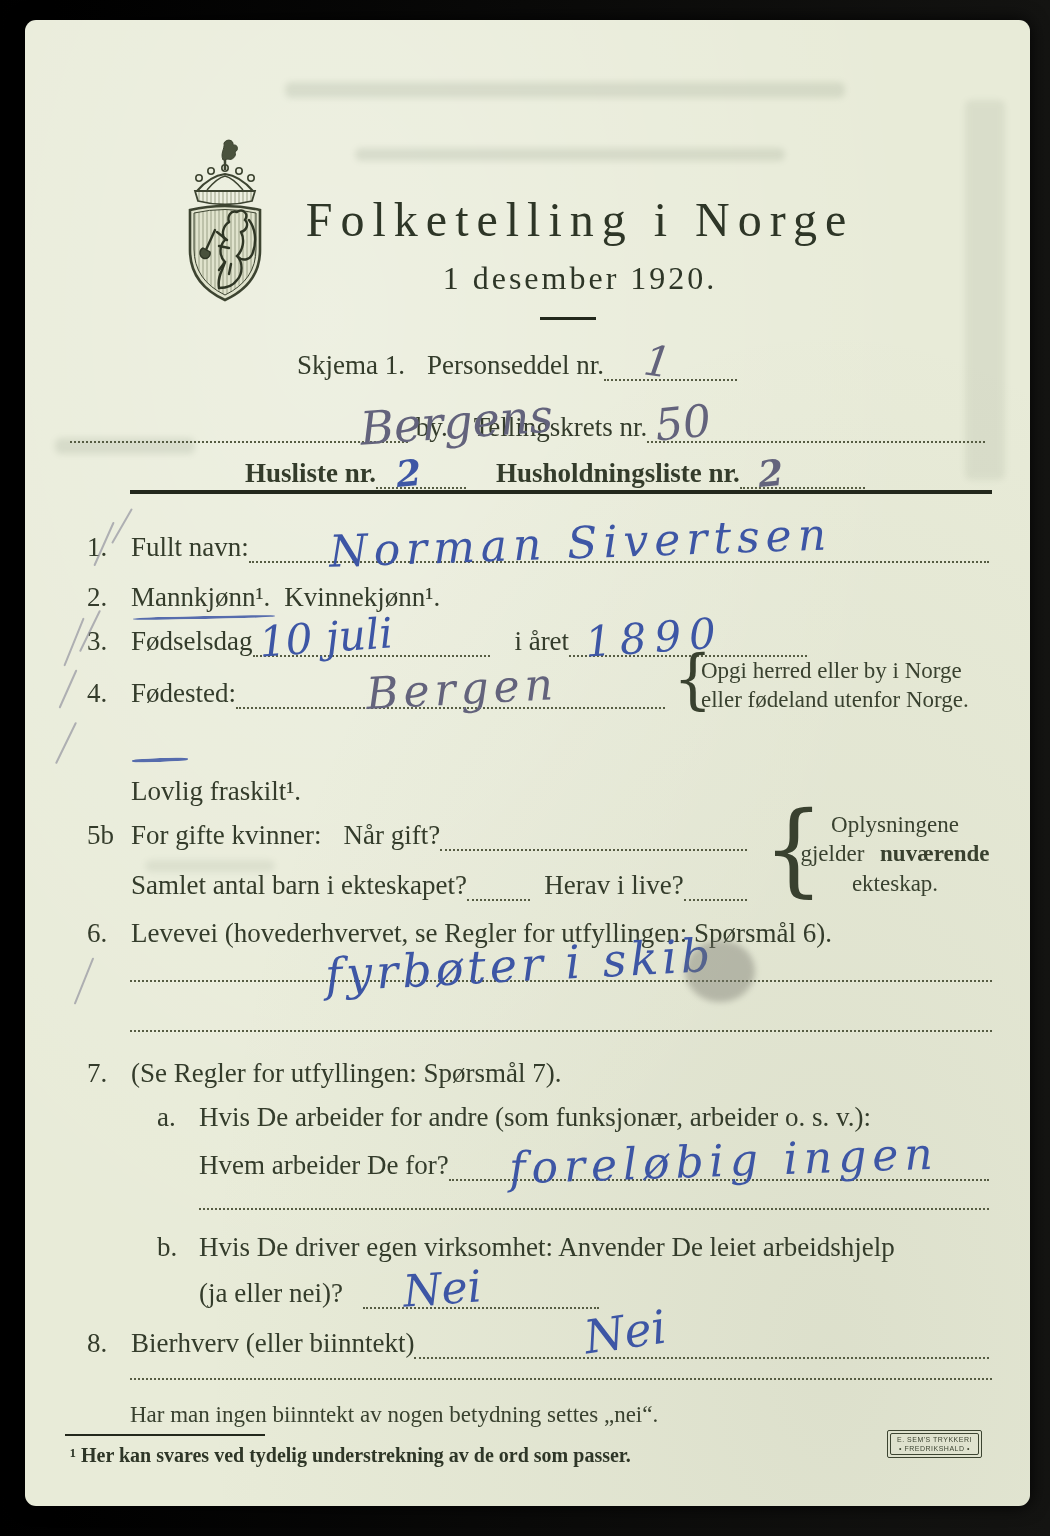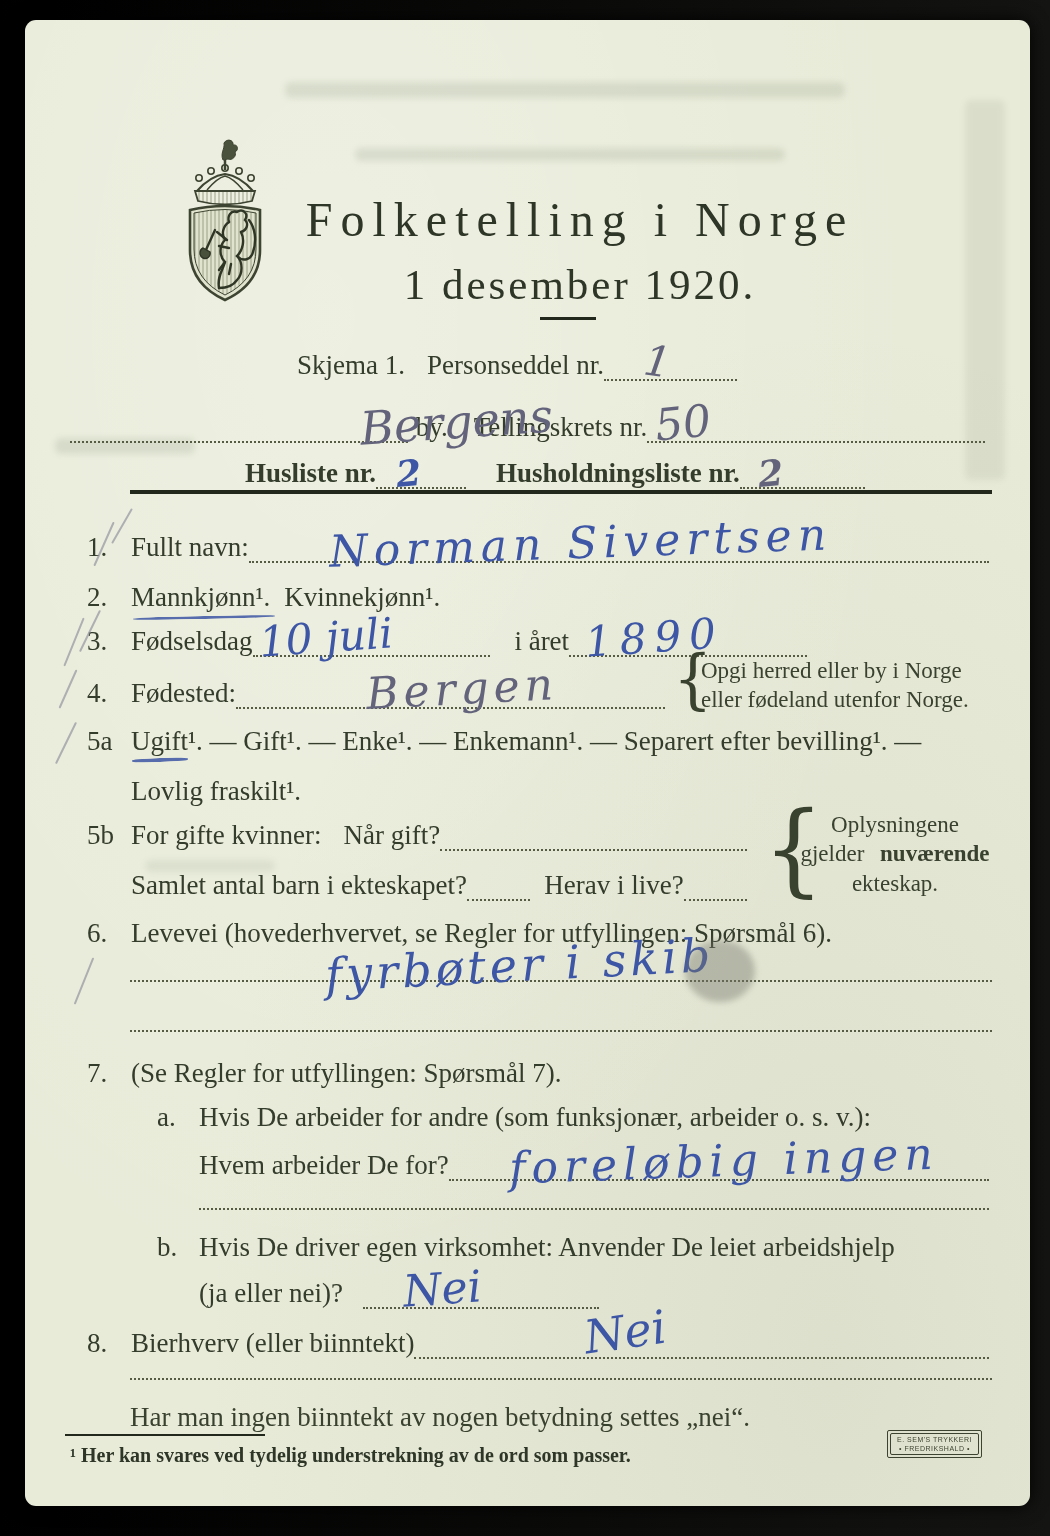--- a/index.html
+++ b/index.html
@@ -25,21 +25,21 @@
   .qlabel{font-size:27px;color:#343c2b;white-space:nowrap;}
   .small{font-size:22px;color:#39412f;}
   .fill{flex:1;position:relative;border-bottom:2px dotted #565c43;align-self:flex-end;height:4px;}
   .dotline{position:absolute;border-bottom:2px dotted #565c43;}
   .hw{font-family:"DejaVu Serif",serif;font-style:italic;white-space:nowrap;line-height:1;}
   .ink{color:#3d56a5;}
   .pencil{color:#63637c;}
   .hw-on-line{position:absolute;bottom:-4px;}
   .uline{position:absolute;border-bottom:3px solid #3d56a5;border-radius:40%;opacity:.85;}
   .title{font-size:48px;letter-spacing:8px;color:#2e3627;}
-  .subtitle{font-size:43px;letter-spacing:3px;color:#2e3627;}
+  .subtitle{font-size:32px;letter-spacing:3px;color:#2e3627;}
   .center{text-align:center;}
   .thickrule{position:absolute;background:#23281c;}
   .brace{position:absolute;font-family:"DejaVu Serif",serif;color:#39412f;line-height:1;}
   .note-right{position:absolute;font-size:23px;color:#39412f;line-height:1.28;}
   .bold{font-weight:bold;margin-left:10px;}
   .ghost{position:absolute;filter:blur(3px);opacity:.14;background:#5d6d55;border-radius:6px;}
   .mark{position:absolute;background:#8e8e9b;opacity:.65;border-radius:2px;}
   .smudge{position:absolute;background:#77776d;opacity:.42;border-radius:50%;filter:blur(3px);}
   .stamp{
     position:absolute;border:1.5px solid #3c4431;padding:2px;border-radius:2px;
@@ -172,25 +172,20 @@
     <span class="fill">
       <span class="hw pencil hw-on-line" style="left:130px;font-size:44px;transform:rotate(-3deg);letter-spacing:5px;">Bergen</span>
     </span>
   </div>
   <div class="brace" style="left:648px;top:628px;font-size:62px;transform:scaleY(1.05);">{</div>
   <div class="note-right" style="left:676px;top:636px;width:300px;">
     <div>Opgi herred eller by i Norge</div>
     <div>eller fødeland utenfor Norge.</div>
   </div>
 
-  <div class="row" style="left:62px;top:706px;width:902px;">
-    <span class="qnum">5a</span>
-    <span class="qlabel">Ugift¹.</span>
-    <span class="qlabel" style="white-space:pre;"> — Gift¹. — Enke¹. — Enkemann¹. — Separert efter bevilling¹. —</span>
-  </div>
   <div class="uline" style="left:107px;top:738px;width:56px;transform:rotate(-2deg);border-bottom-width:4px;"></div>
   <div class="row" style="left:106px;top:756px;width:400px;">
     <span class="qlabel">Lovlig fraskilt¹.</span>
   </div>
 
   <div class="row" style="left:62px;top:800px;width:660px;">
     <span class="qnum">5b</span>
     <span class="qlabel">For gifte kvinner:</span>
     <span style="width:22px;flex:none;"></span>
     <span class="qlabel">Når gift?</span>
@@ -249,21 +244,21 @@
 
   <div class="row" style="left:62px;top:1308px;width:902px;">
     <span class="qnum">8.</span>
     <span class="qlabel">Bierhverv (eller biinntekt)</span>
     <span class="fill">
       <span class="hw ink hw-on-line" style="left:170px;bottom:2px;font-size:46px;transform:rotate(-8deg);">Nei</span>
     </span>
   </div>
   <div class="dotline" style="left:105px;top:1358px;width:862px;"></div>
 
-  <div class="abs small" style="left:105px;top:1382px;font-size:27px;">Har man ingen biinntekt av nogen betydning settes „nei“.</div>
+  <div class="abs small" style="left:105px;top:1382px;font-size:23px;">Har man ingen biinntekt av nogen betydning settes „nei“.</div>
 
   <div class="thickrule" style="left:40px;top:1414px;width:200px;height:2px;"></div>
   <div class="abs footnote" style="left:45px;top:1424px;">¹ Her kan svares ved tydelig understrekning av de ord som passer.</div>
 
   <div class="stamp" style="left:862px;top:1410px;">
     <div class="stamp-inner">
       <div>E. SEM'S TRYKKERI</div>
       <div>• FREDRIKSHALD •</div>
     </div>
   </div>

